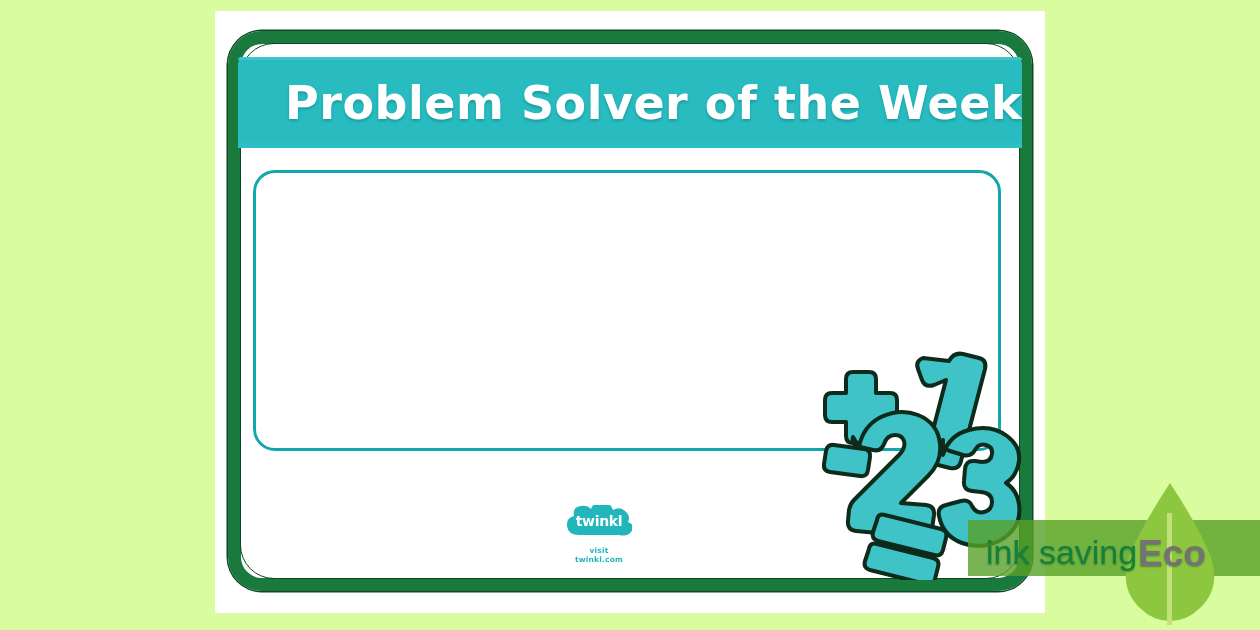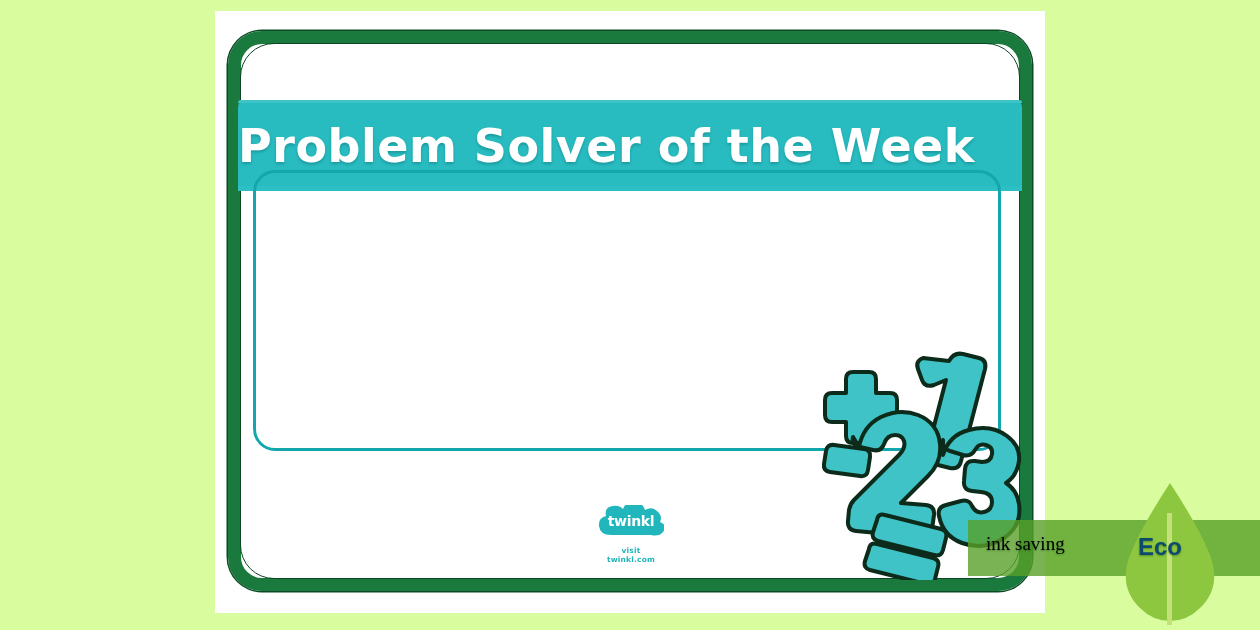--- a/index.html
+++ b/index.html
@@ -56,22 +56,21 @@
   .title-banner {
     position: absolute;
     left: 238px;
     top: 57px;
     width: 784px;
     height: 91px;
     background: #28bcc0;
     border-radius: 7px 7px 0 0;
     display: flex;
     align-items: center;
-    justify-content: flex-start;
-    margin-top: 43px;
+    justify-content: flex-end;
   }
   .title-banner .edge-top {
     position: absolute;
     left: 0; top: 0; right: 0;
     height: 3px;
     background: #3cc4c8;
     border-radius: 7px 7px 0 0;
   }
   .title-banner .edge-bottom {
     position: absolute;
@@ -99,21 +98,21 @@
     height: 281px;
     border: 3px solid #13a7ad;
     border-radius: 22px;
     box-sizing: border-box;
     background: transparent;
   }
 
   
   .twinkl-logo {
     position: absolute;
-    left: 596px;
+    left: 564px;
     top: 505px;
     width: 70px;
     height: 52px;
     text-align: center;
   }
   .twinkl-cloud {
     position: relative;
     width: 66px;
     height: 31px;
     margin: 0 auto;
@@ -170,34 +169,34 @@
     left: 147px;
     top: 0;
     width: 110px;
     height: 151px;
   }
   .eco-leaf svg { display: block; }
   .eco-ink-text {
     position: absolute;
     left: 18px;
     top: 54px;
-    color: #000000;
-    font-family: Liberation Serif, serif;
-    font-size: 19px;
+    color: #15803d;
+    font-family: Liberation Sans, sans-serif;
+    font-size: 34px;
     text-shadow: 0 1px 2px rgba(20,70,10,0.45);
     white-space: nowrap;
   }
   .eco-eco-text {
     position: absolute;
     left: 170px;
     top: 54px;
-    color: #0c4a6e;
+    color: #737373;
     font-family: "Liberation Sans", sans-serif;
     font-weight: bold;
-    font-size: 24px;
+    font-size: 37px;
     text-shadow: 0 1px 2px rgba(20,70,10,0.45);
     white-space: nowrap;
   }
 </style>
 </head>
 <body>
 
 <div id="stage">
 
   <div class="page-sheet"></div>

